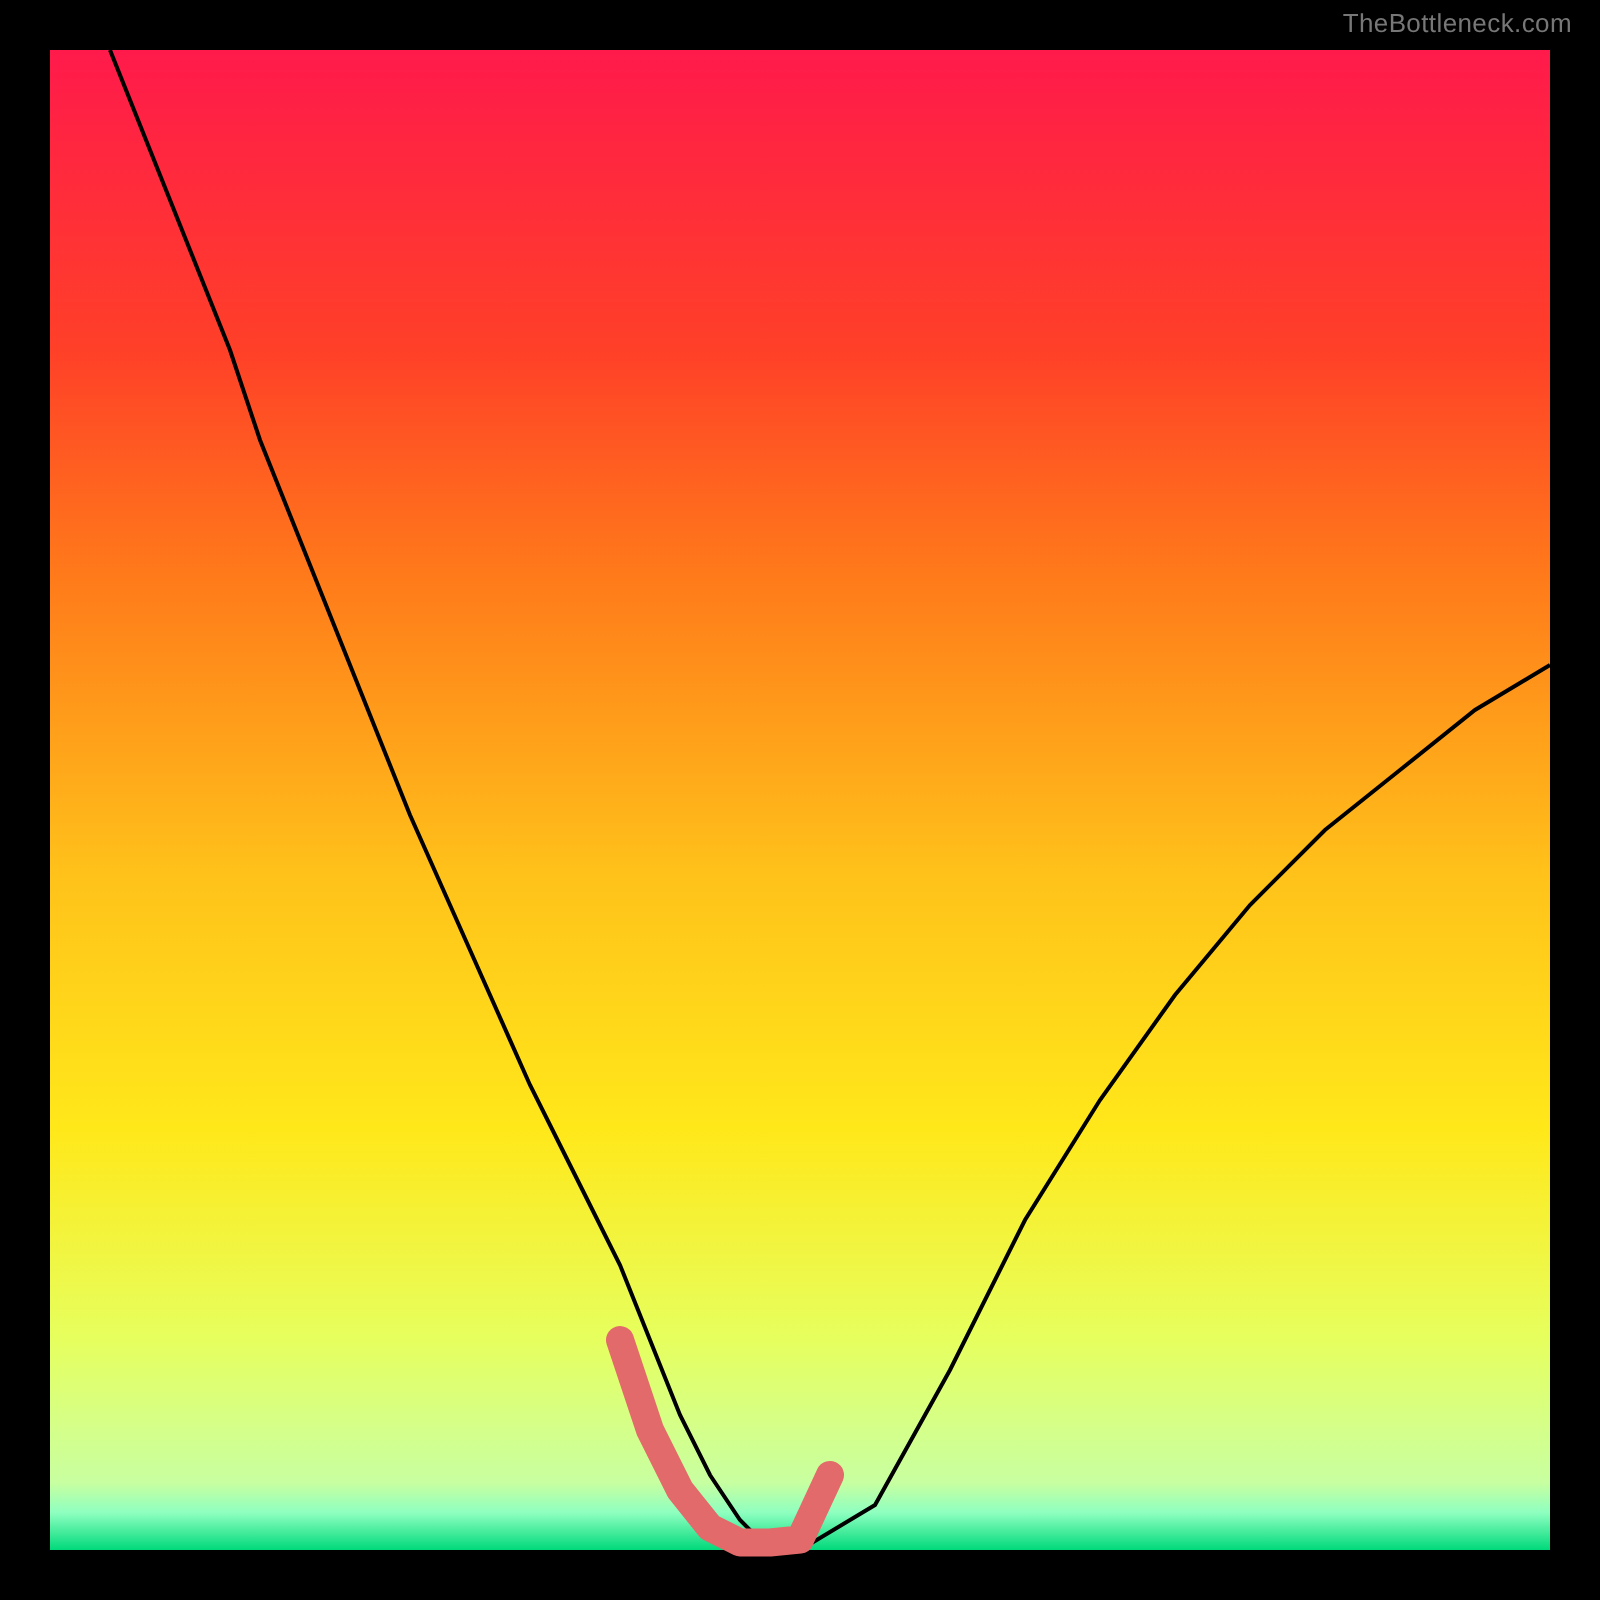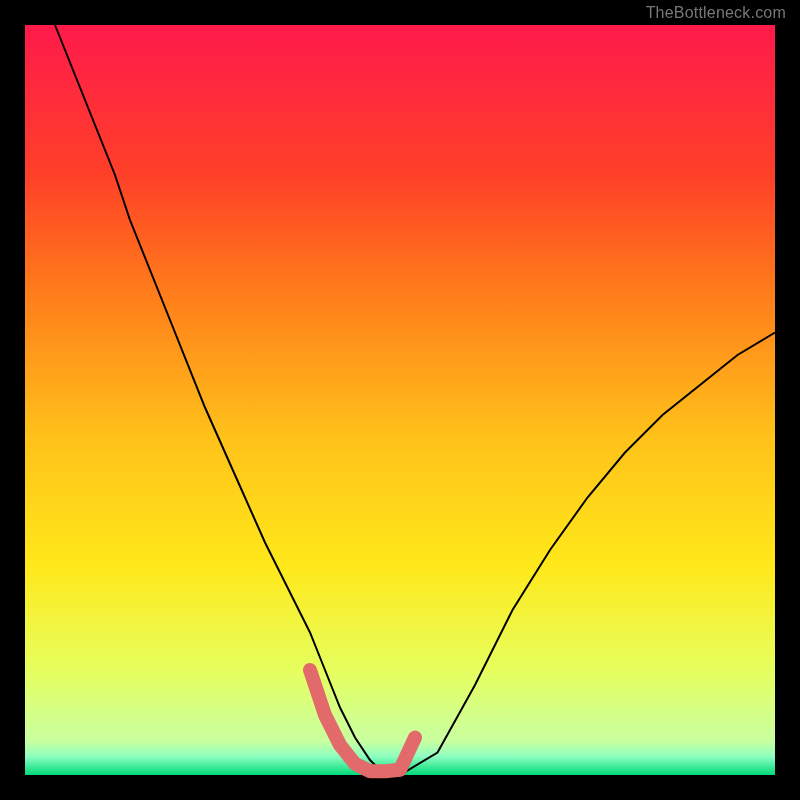--- a/index.html
+++ b/index.html
@@ -11,21 +11,21 @@
   .chart-wrap {
     width: 800px;
     height: 800px;
     position: relative;
   }
   .watermark {
     position: absolute;
     top: 4px;
     right: 14px;
     color: #777;
-    font-size: 16px;
+    font-size: 13px;
     font-weight: 500;
     letter-spacing: 0.2px;
   }
   svg {
     display: block;
   }
 </style>
 </head>
 <body>
 

